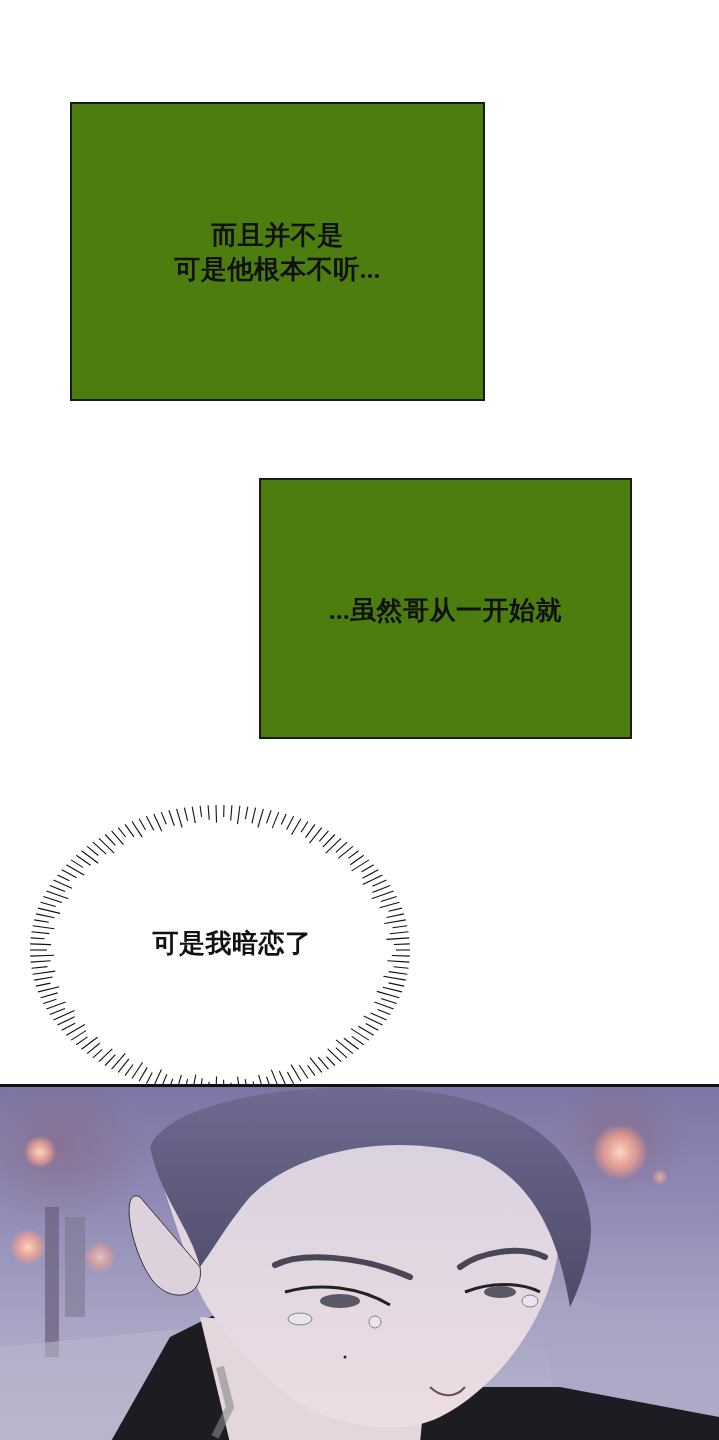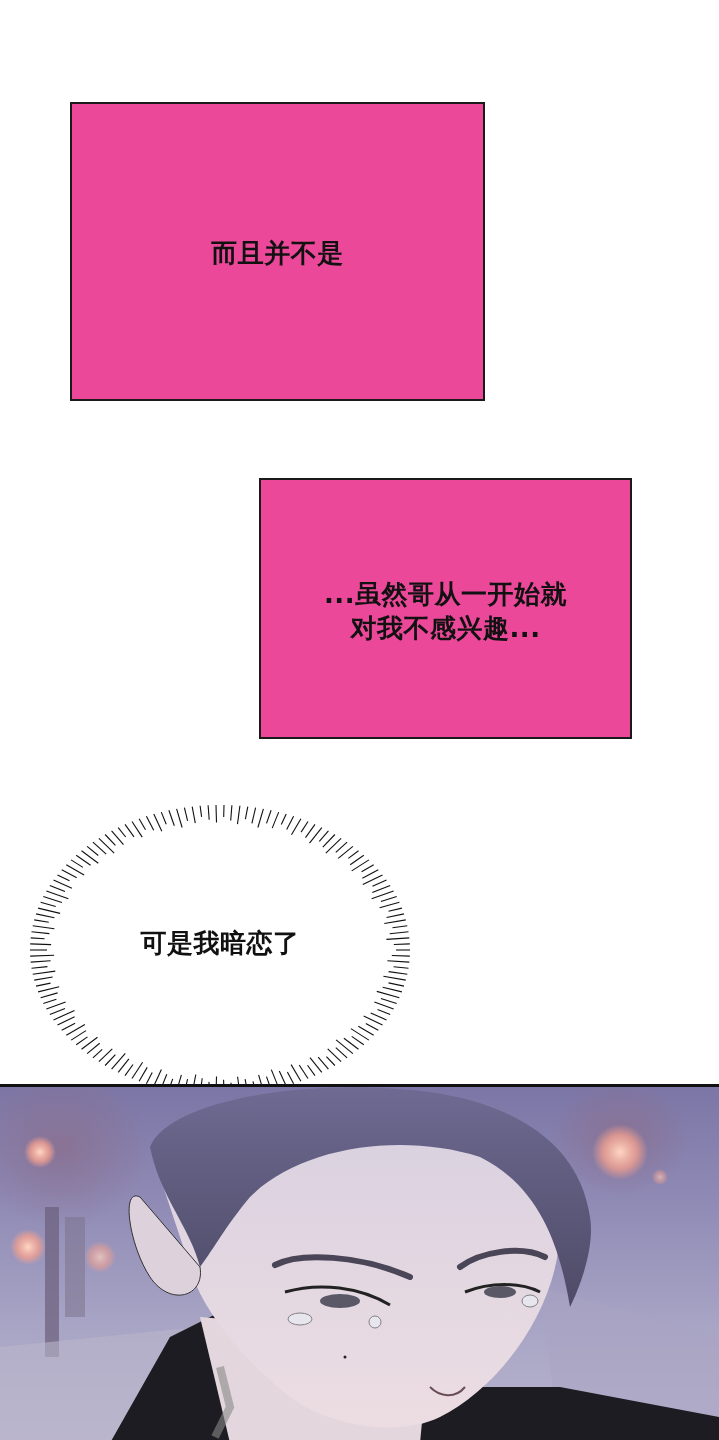--- a/index.html
+++ b/index.html
@@ -1,54 +1,54 @@
 <!DOCTYPE html>
 <html><head>
 <meta charset="utf-8">
 <style>
   html, body { margin: 0; padding: 0; background: #ffffff; }
   body { width: 719px; height: 1440px; position: relative; overflow: hidden;
          font-family: "DejaVu Sans", "Liberation Sans", sans-serif; }
   .panel-box {
-    position: absolute; background: #ec4899; border: 2px solid #1a1a1a;
-    box-sizing: border-box; display: flex; align-items: center; justify-content: center;
+    position: absolute; background: #4d7c0f; border: 2px solid #1a1a1a;
+    box-sizing: border-box; display: flex; align-items: center; justify-content: center; font-family: Liberation Serif, serif;
   }
   .caption {
     text-align: center; color: #111; font-weight: bold; font-size: 26px; line-height: 34px;
     letter-spacing: 0.5px;
   }
   .caption div { white-space: nowrap; }
   #box1 { left: 70px; top: 102px; width: 415px; height: 299px; }
   #box1 .caption { margin-top: 2px; }
   #box2 { left: 259px; top: 478px; width: 373px; height: 261px; justify-content: center; }
   #box2 .caption { margin-top: 4px; }
 
   #burst { position: absolute; left: 20px; top: 800px; width: 400px; height: 300px; }
   #burst svg { position: absolute; left: 0; top: 0; }
-  #burst .caption { position: absolute; left: 0; top: 126px; width: 400px; }
+  #burst .caption { position: absolute; left: 12px; top: 126px; width: 400px; }
 
   #illustration {
     position: absolute; left: 0; top: 1084px; width: 719px; height: 356px;
     border-top: 3px solid #111; overflow: hidden;
     background: linear-gradient(180deg, #7c76a6 0%, #8e89b4 30%, #a7a3c4 65%, #b9b6cf 100%);
   }
 </style>
 </head>
 <body>
 
 <div id="box1" class="panel-box">
   <div class="caption">
     <div>而且并不是</div>
+    <div>可是他根本不听...</div>
   </div>
 </div>
 
 <div id="box2" class="panel-box">
   <div class="caption">
     <div>...虽然哥从一开始就</div>
-    <div>对我不感兴趣...</div>
   </div>
 </div>
 
 <div id="burst">
   <svg id="burst-svg" width="400" height="300" viewBox="0 0 400 300">
       <line x1="390.0" y1="150.0" x2="376.0" y2="150.0" stroke="#111" stroke-width="1.1"></line>
       <line x1="389.8" y1="156.1" x2="371.8" y2="155.5" stroke="#111" stroke-width="1.1"></line>
       <line x1="389.3" y1="162.1" x2="367.4" y2="160.7" stroke="#111" stroke-width="1.1"></line>
       <line x1="388.5" y1="168.2" x2="373.6" y2="166.7" stroke="#111" stroke-width="1.1"></line>
       <line x1="387.3" y1="174.2" x2="368.6" y2="171.6" stroke="#111" stroke-width="1.1"></line>

